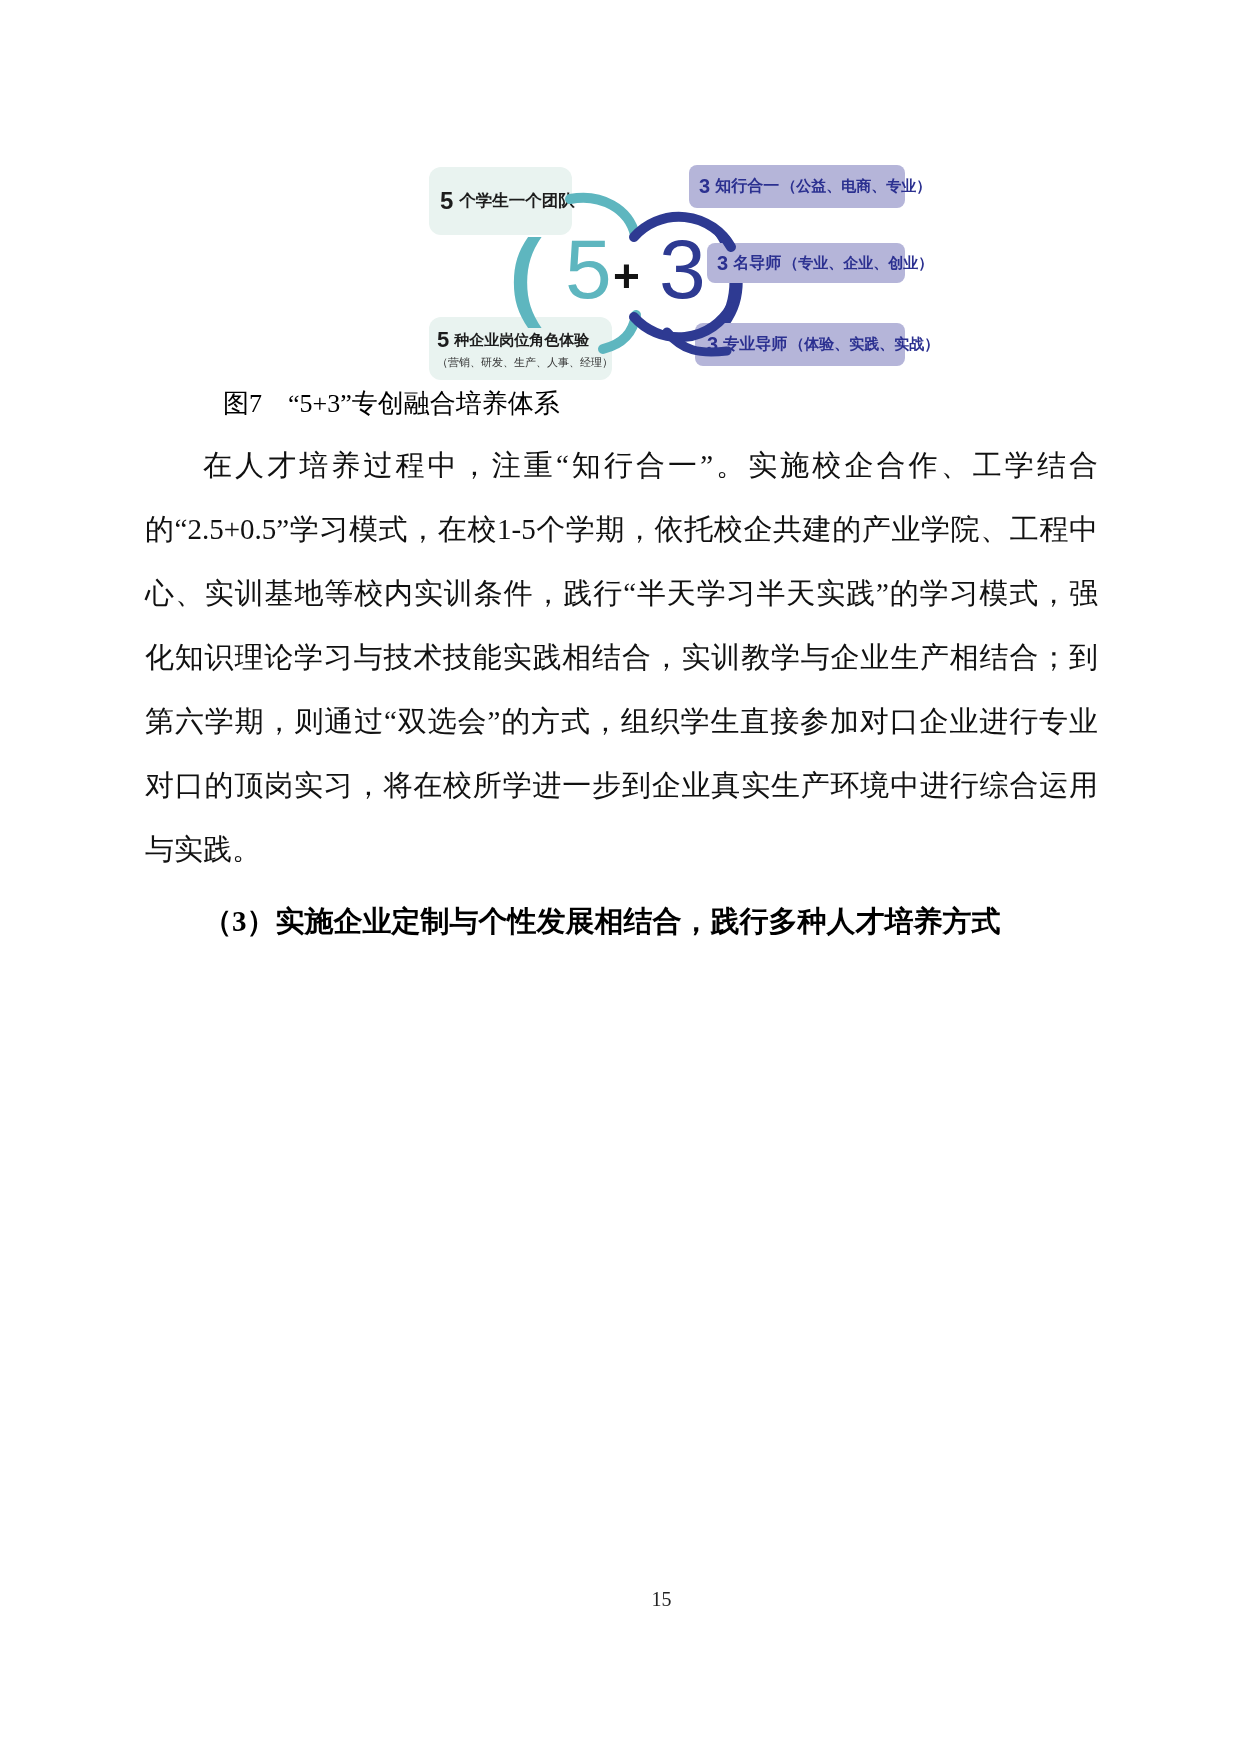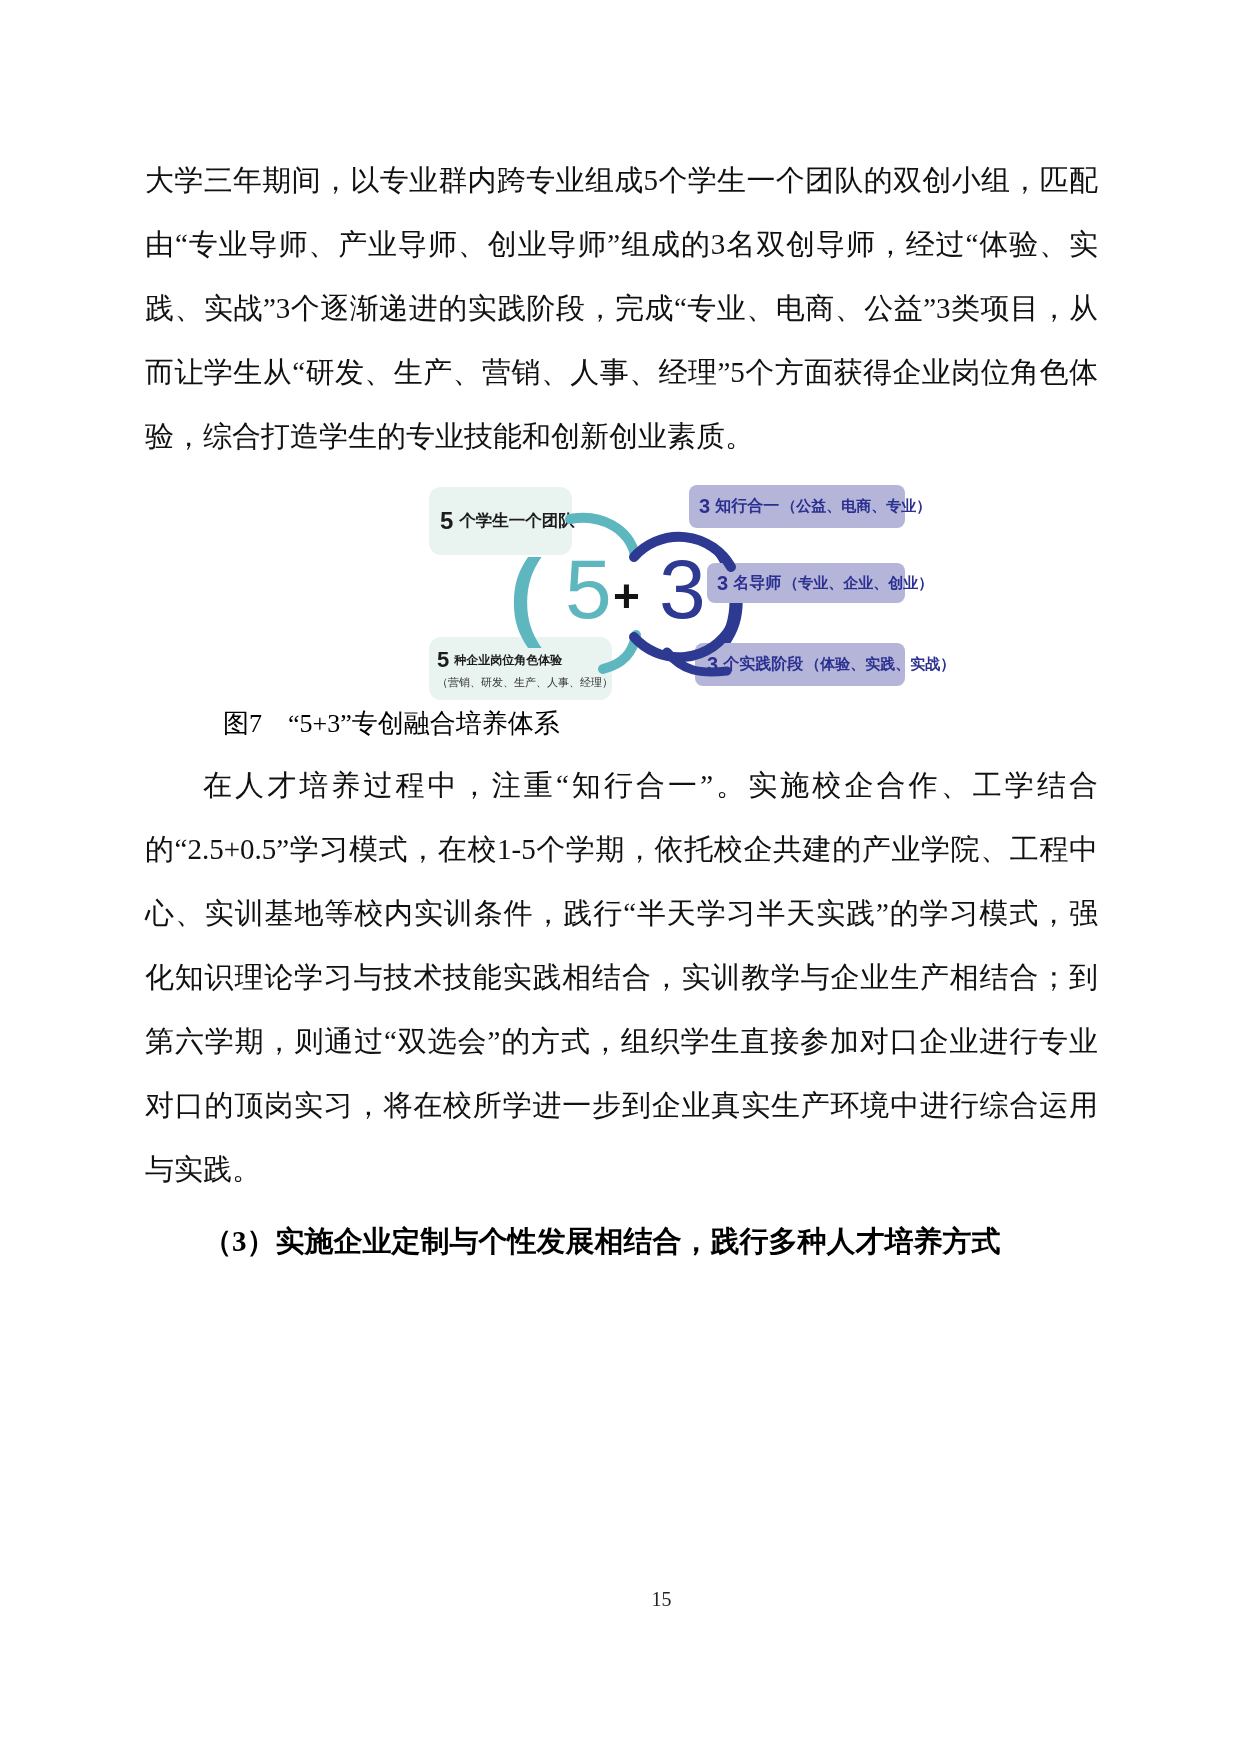--- a/index.html
+++ b/index.html
@@ -58,21 +58,21 @@
   .box-r1{left:262px;top:0px;width:216px;height:43px;padding-left:10px;}
   .box-r2{left:280px;top:78px;width:198px;height:40px;padding-left:10px;}
   .box-r3{left:268px;top:158px;width:210px;height:43px;padding-left:12px;}
   .fig-num{font-weight:700;font-size:24px;margin-right:6px;}
   .lav .fig-num{font-size:20px;margin-right:5px;}
   .fig-title{font-weight:600;font-size:16.5px;letter-spacing:0;}
   .lav .fig-title{font-size:16px;}
   .fig-sub{font-size:15px;font-weight:700;margin-left:2px;}
   .l2-line1{display:flex;align-items:center;}
   .l2-line1 .fig-num{font-size:22px;margin-right:5px;}
-  .l2-line1 .fig-title{font-size:12px;}
+  .l2-line1 .fig-title{font-size:15px;}
   .l2-sub{font-size:11px;color:#333;margin-top:2px;text-align:center;}
   .big-num{
     position:absolute;z-index:2;font-size:84px;line-height:84px;font-weight:500;
     font-family:"Liberation Sans", sans-serif;
   }
   .num-5{left:138px;top:62px;color:var(--teal);}
   .num-3{left:232px;top:62px;color:var(--navy);}
   .plus{position:absolute;left:186px;top:88px;z-index:2;font-size:46px;line-height:46px;font-weight:700;color:#141414;font-family:"Liberation Sans", sans-serif;}
   .paren{
     position:absolute;font-size:98px;line-height:98px;font-weight:700;
@@ -91,21 +91,20 @@
     padding-left:80px;text-align:center;
     font-size:20px;font-family:"Liberation Serif", serif;color:#222;
   }
 </style>
 </head>
 <body>
 
 <div class="page">
   <div class="content">
 
-    <p class="body-text">大学三年期间，以专业群内跨专业组成5个学生一个团队的双创小组，匹配由“专业导师、产业导师、创业导师”组成的3名双创导师，经过“体验、实践、实战”3个逐渐递进的实践阶段，完成“专业、电商、公益”3类项目，从而让学生从“研发、生产、营销、人事、经理”5个方面获得企业岗位角色体验，综合打造学生的专业技能和创新创业素质。</p>
 
     <div class="figure-wrap">
 
       <svg class="rings-svg" width="480" height="215" viewBox="0 0 480 215">
         <path d="M 143 34 C 174 28 202 44 208 70" fill="none" stroke="#5eb6bf" stroke-width="10" stroke-linecap="round"></path>
         <path d="M 209 150 C 206 168 196 179 176 184" fill="none" stroke="#5eb6bf" stroke-width="10" stroke-linecap="round"></path>
         <path d="M 207 72 A 60 60 0 0 1 304 82" fill="none" stroke="#2e3a92" stroke-width="10" stroke-linecap="round"></path>
         <path d="M 304 142 A 60 60 0 0 1 207 152" fill="none" stroke="#2e3a92" stroke-width="10" stroke-linecap="round"></path>
         <path d="M 240 167 C 256 186 272 189 300 186" fill="none" stroke="#2e3a92" stroke-width="9" stroke-linecap="round"></path>
       </svg>
@@ -130,21 +129,21 @@
       </div>
 
       <div class="fig-box lav box-r2">
         <span class="fig-num">3</span>
         <span class="fig-title">名导师</span>
         <span class="fig-sub">（专业、企业、创业）</span>
       </div>
 
       <div class="fig-box lav box-r3">
         <span class="fig-num">3</span>
-        <span class="fig-title">个实践阶段</span>
+        <span class="fig-title">专业导师</span>
         <span class="fig-sub">（体验、实践、实战）</span>
       </div>
 
       <span class="paren paren-l">(</span>
       <span class="big-num num-5">5</span>
       <span class="plus">+</span>
       <span class="big-num num-3">3</span>
       <span class="paren paren-r">)</span>
     </div>
 

